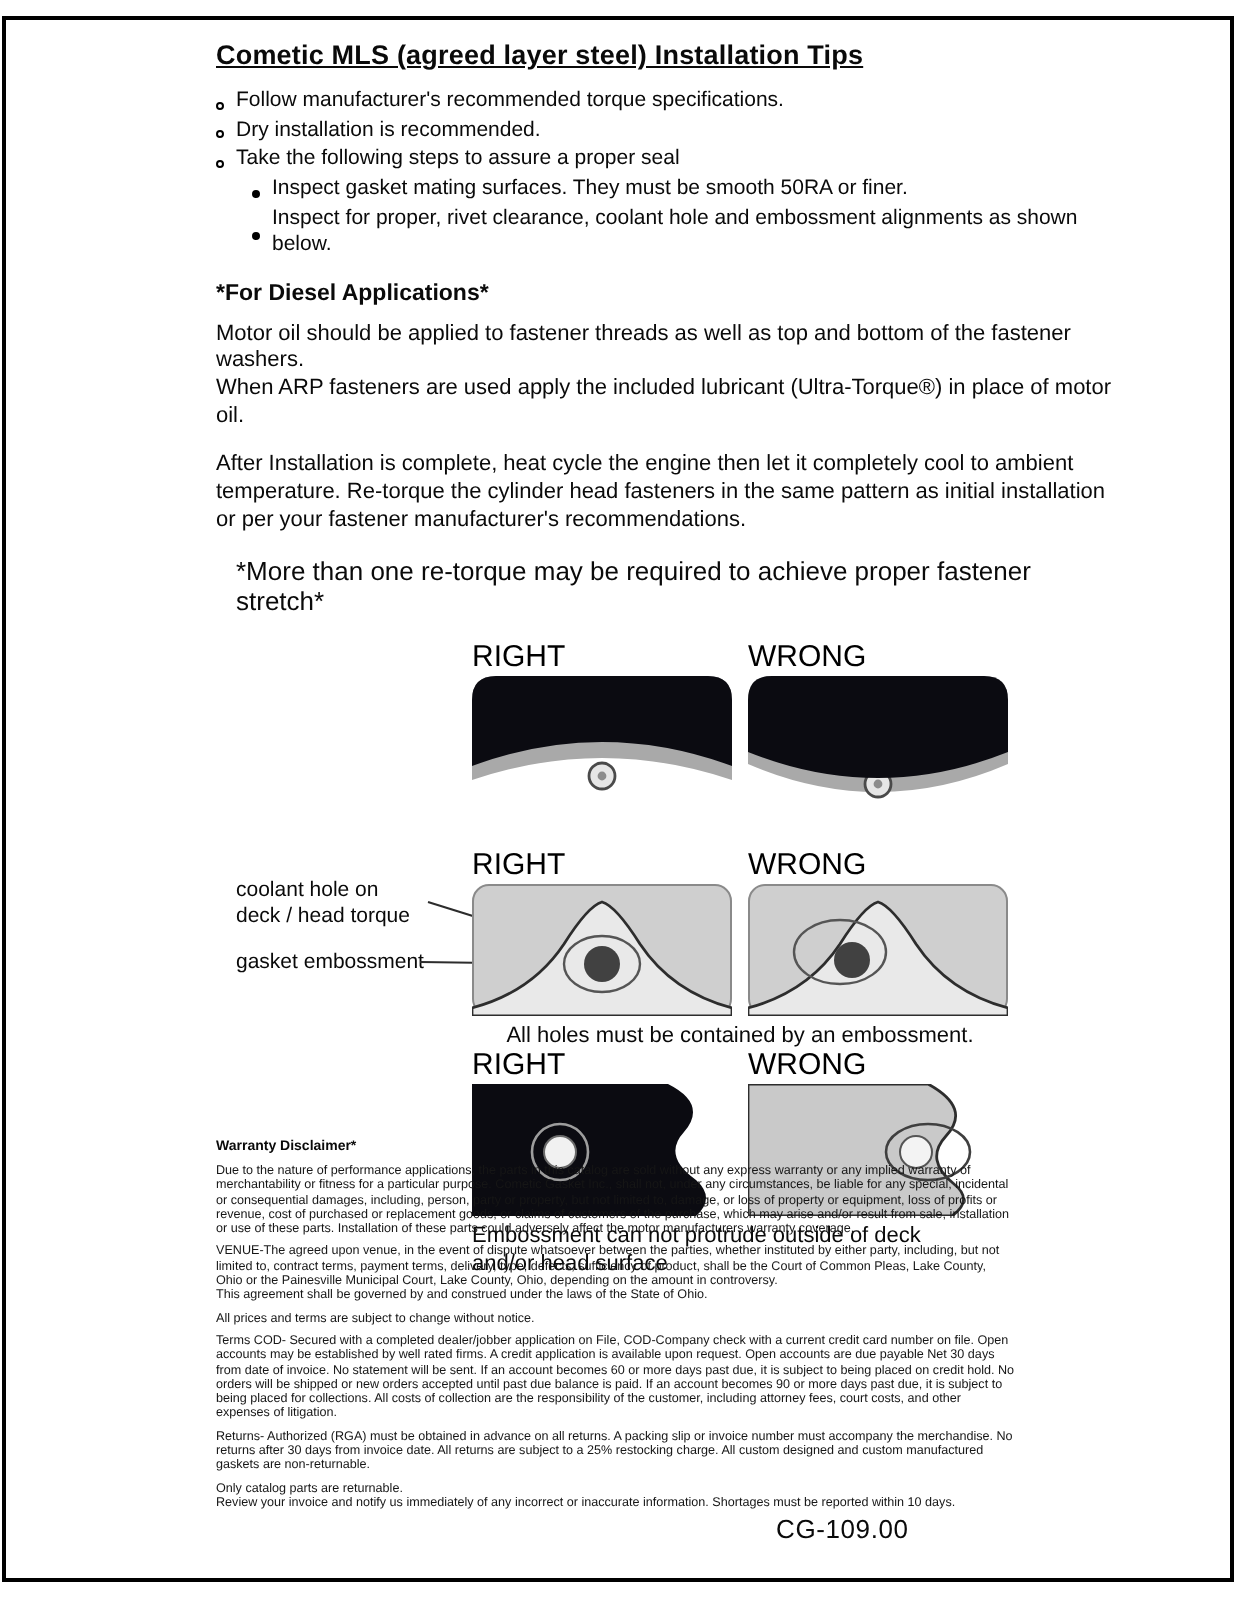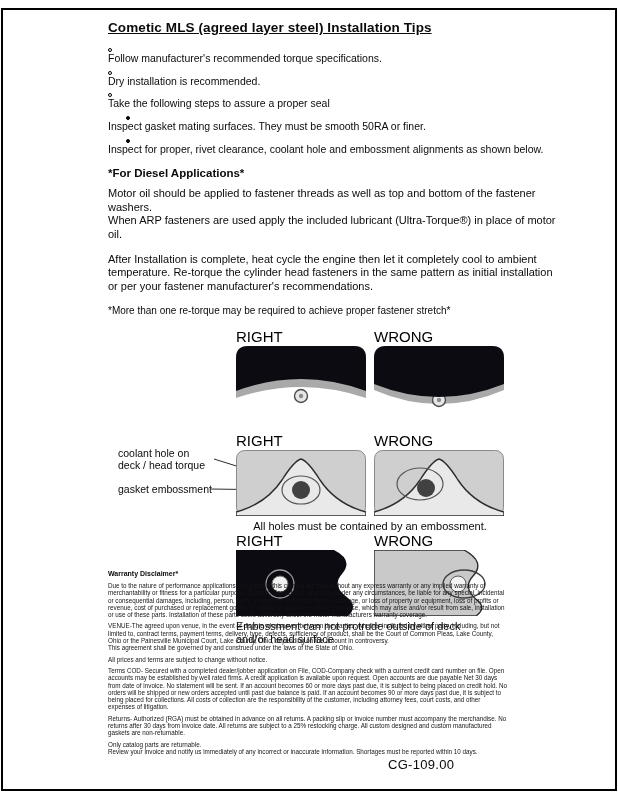--- a/index.html
+++ b/index.html
@@ -5,26 +5,26 @@
   * { margin:0; padding:0; box-sizing:border-box; }
   html,body { background:#ffffff; }
   body {
     width:618px; height:800px; position:relative; overflow:hidden;
     font-family:"Liberation Sans", sans-serif; color:#0a0a0a;
   }
   .frame { position:absolute; left:1px; right:1px; top:8px; bottom:9px; border:2px solid #000; pointer-events:none; }
   .content { position:absolute; left:108px; right:56px; top:20px; }
   .title { font-size:13.5px; font-weight:bold; text-decoration:underline; margin-bottom:9px; letter-spacing:.1px; }
   .bullets { font-size:10.5px; line-height:1.3; }
-  .b-row { display:flex; align-items:flex-start; margin-bottom:1px;flex-direction:column; }
+  .b-row { display:flex; align-items:center; margin-bottom:1px; }
   .b-dot { width:4px; height:4px; border:1px solid #000; border-radius:50%; margin:4px 6px 0 0; flex:none; }
   .b-row.sub .b-dot { background:#000; margin-left:18px; }
   .diesel-h { font-size:11.5px; font-weight:bold; margin:11px 0 8px; }
   .para { font-size:11px; line-height:1.24; white-space:pre-line; margin-bottom:11px; }
-  .note { font-size:10px; margin:1px 0 2px; }
+  .note { font-size:13px; margin:1px 10px 2px; }
   .fig { position:relative; }
   .fig-h { position:absolute; top:0; width:130px; text-align:left; font-size:15px; color:#000000; }
   .panel { position:absolute; top:18px; }
   .fig-cap { position:absolute; top:88px; left:128px; width:268px; text-align:center; font-size:11px; }
   .fig-cap.left { text-align:left; width:300px; white-space:pre-line; line-height:1.25; }
   .fig2-label { position:absolute; left:10px; font-size:10.5px; line-height:1.2; white-space:pre-line; }
   .fig2-lines { position:absolute; left:0; top:0; pointer-events:none; }
   .disclaimer { position:absolute; left:108px; top:570px; width:400px; }
   .disc-h { font-size:7px; font-weight:bold; margin-bottom:5px; }
   .disc-p { font-size:6.3px; line-height:1.16; margin-bottom:4px; white-space:pre-line; color:#161616; }

